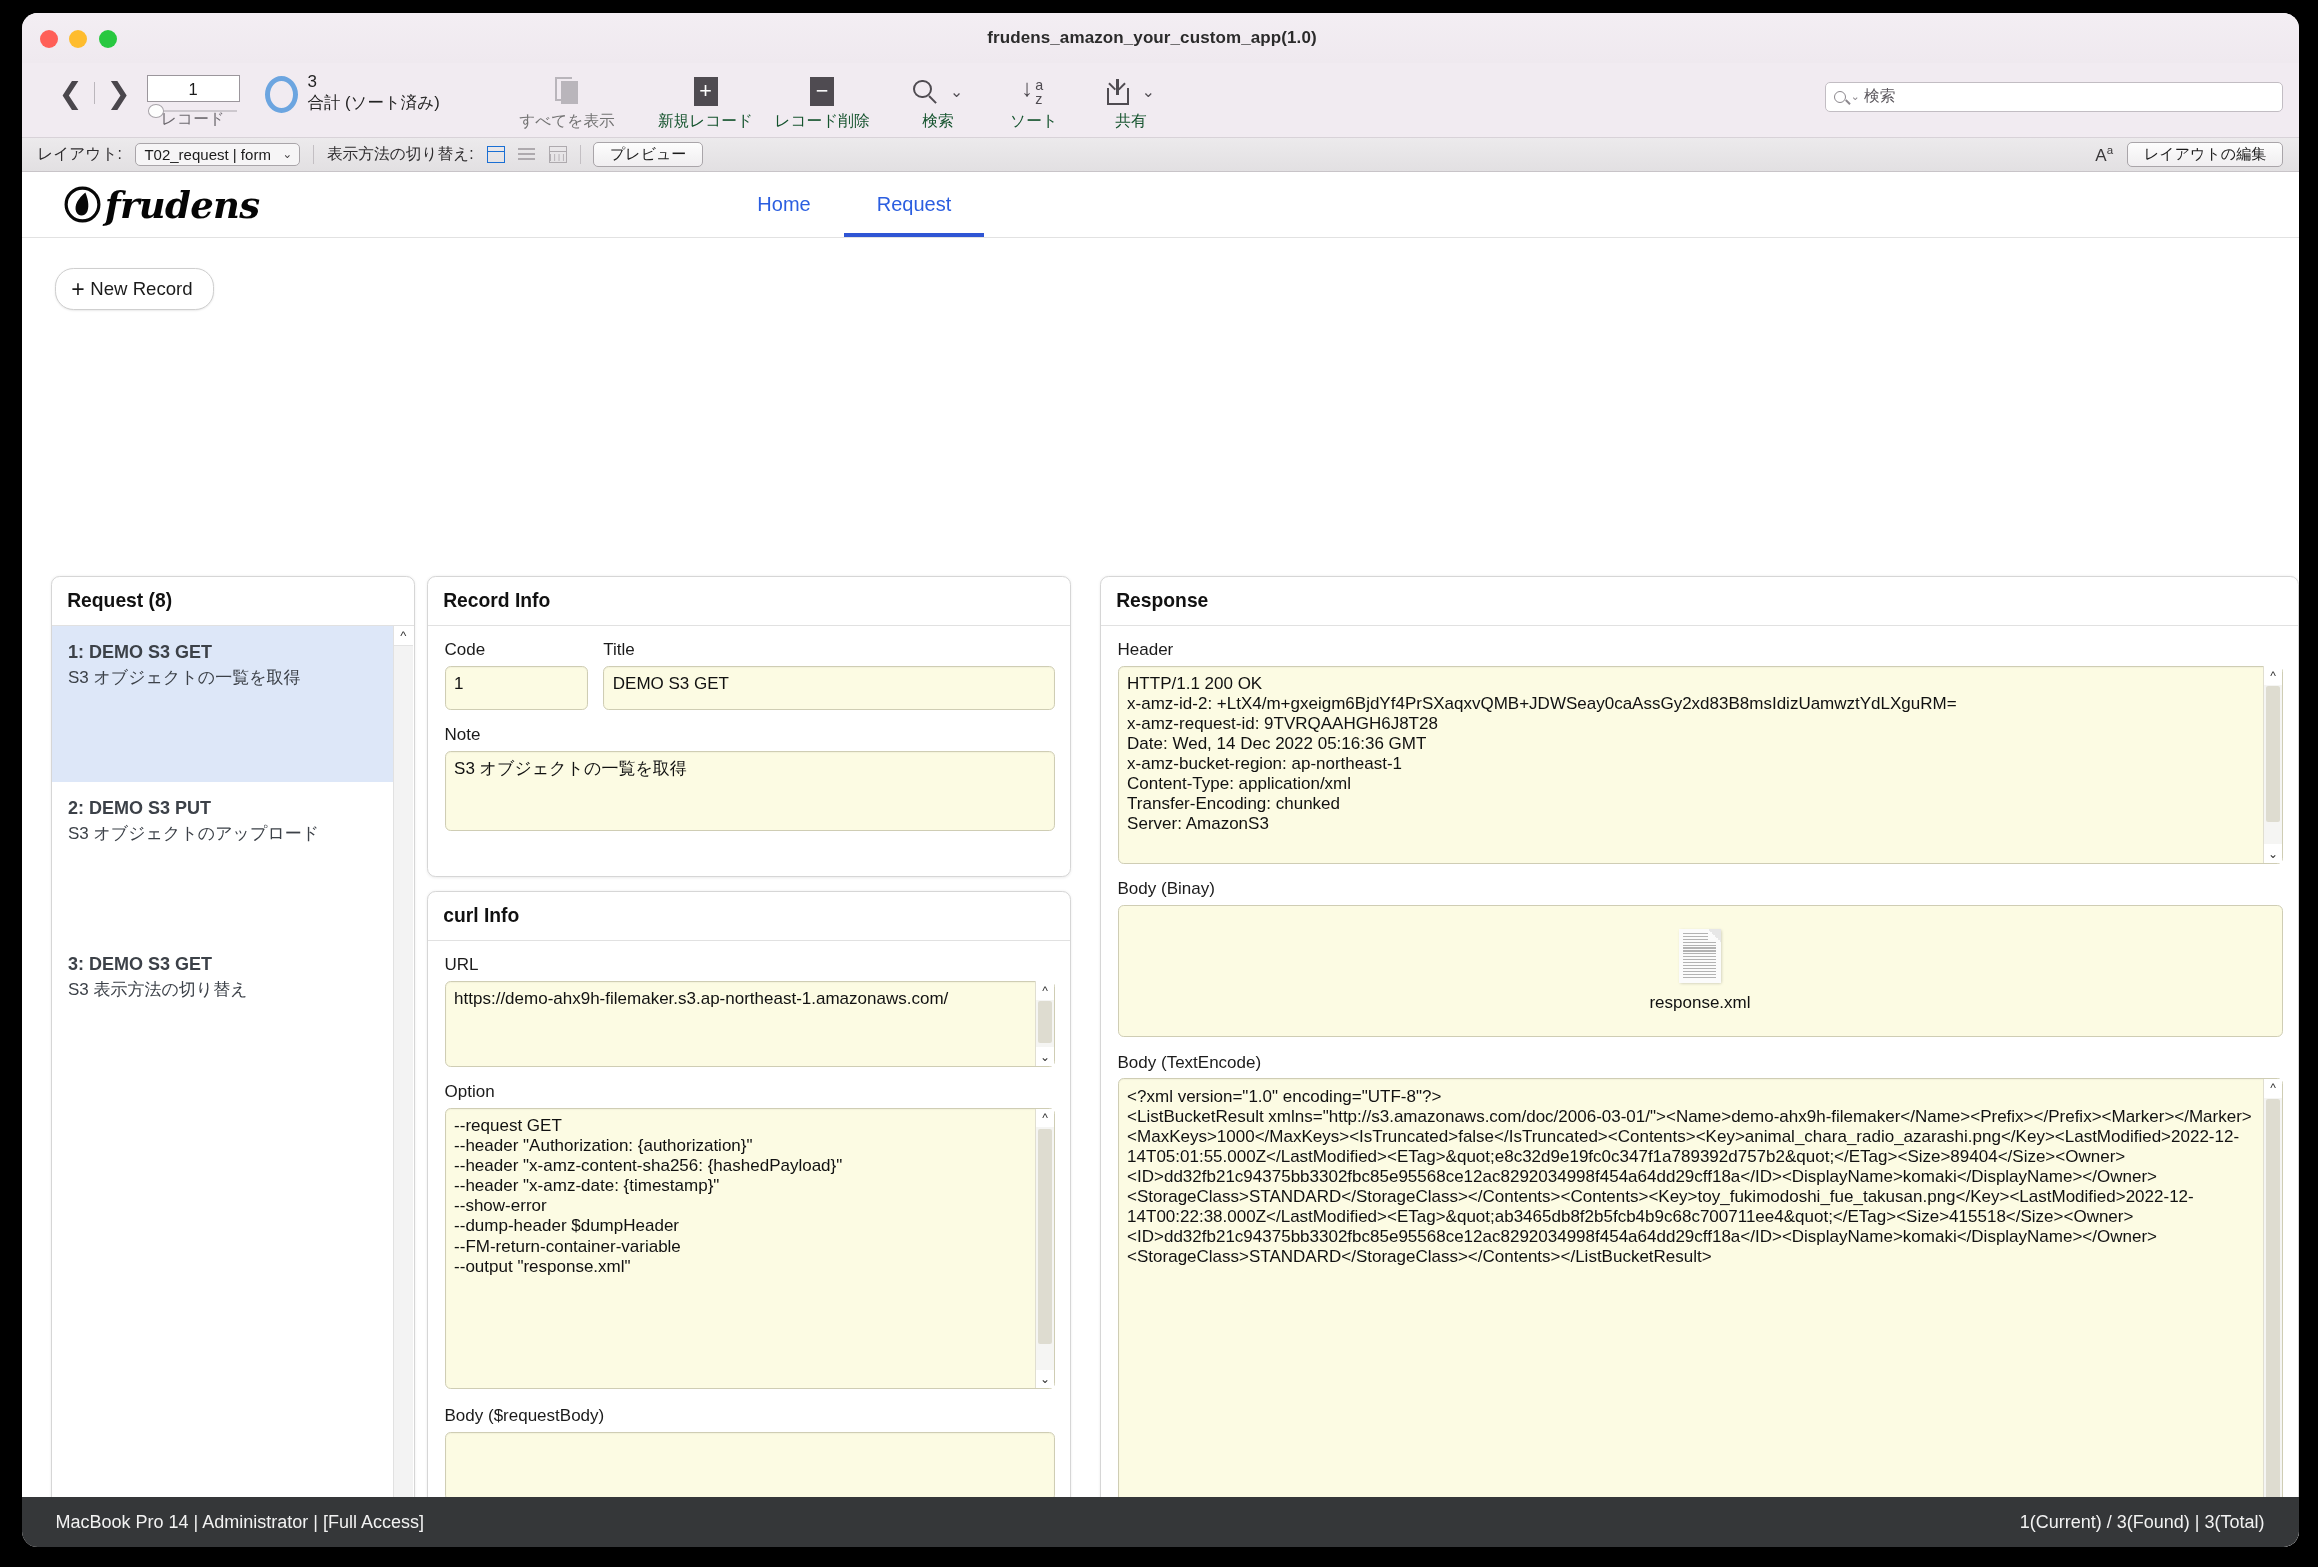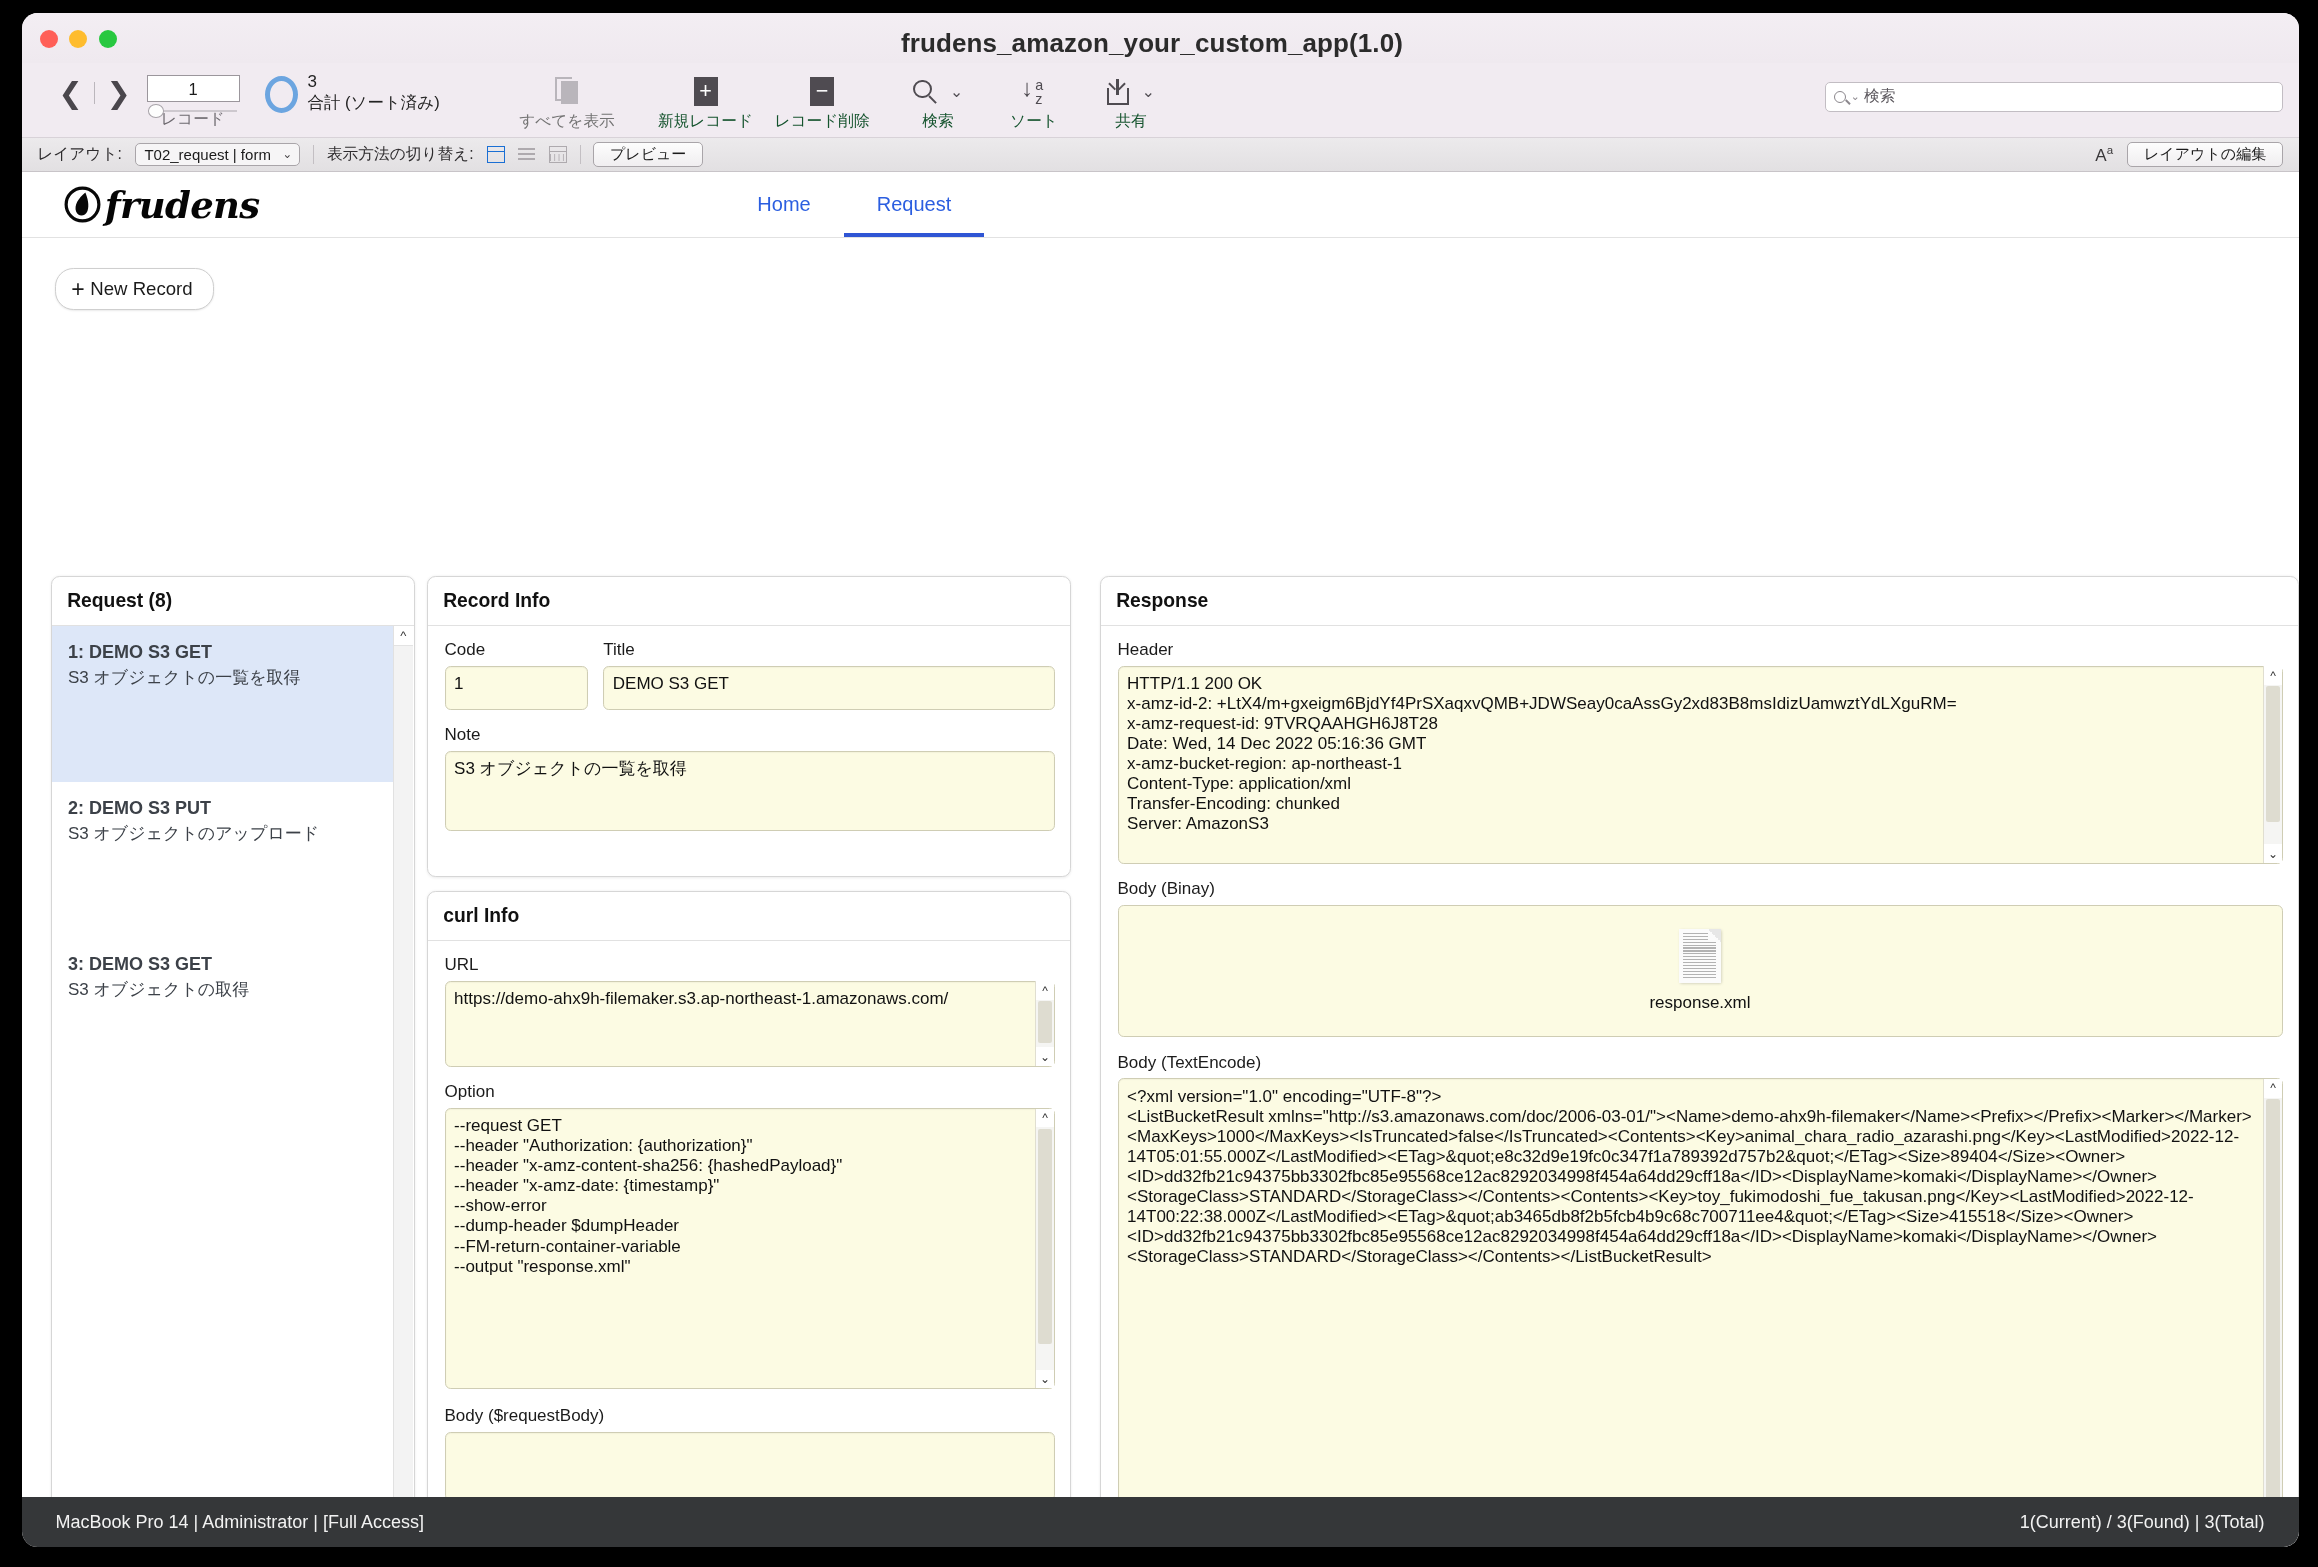--- a/index.html
+++ b/index.html
@@ -27,21 +27,21 @@
     border-bottom: none;
   }
   .traffic { position: absolute; top: 16.5px; display: flex; gap: 11.5px; left: 18px; }
   .dot { width: 18px; height: 18px; border-radius: 50%; }
   .dot.red    { background: #ff5f57; }
   .dot.yellow { background: #febc2e; }
   .dot.green  { background: #28c840; }
   #win-title {
     position: absolute; left: 0; right: 16px; top: 15px;
     text-align: center;
-    font-size: 26px; font-weight: bold; color: #2b2b2b;
+    font-size: 17px; font-weight: bold; color: #2b2b2b;
     letter-spacing: 0.1px;
   }
   
   #toolbar {
     position: relative;
     height: 75px;
     background: #f1ebf1;
     border-bottom: 0.7px solid #d8d2d8;
   }
   .tb-item { position: absolute; text-align: center; }
@@ -389,21 +389,21 @@
         <div class="req-row sel">
           <div class="req-title">1: DEMO S3 GET</div>
           <div class="req-sub">S3 オブジェクトの一覧を取得</div>
         </div>
         <div class="req-row">
           <div class="req-title">2: DEMO S3 PUT</div>
           <div class="req-sub">S3 オブジェクトのアップロード</div>
         </div>
         <div class="req-row">
           <div class="req-title">3: DEMO S3 GET</div>
-          <div class="req-sub">S3 オブジェクトの取得</div>
+          <div class="req-sub">S3 表示方法の切り替え</div>
         </div>
       </div>
       <div class="vscroll">
         <div class="ar up">^</div>
         <div class="ar dn">⌄</div>
       </div>
     </div>
 
     <div class="card" id="card-record">
       <div class="card-head">Record Info</div>

